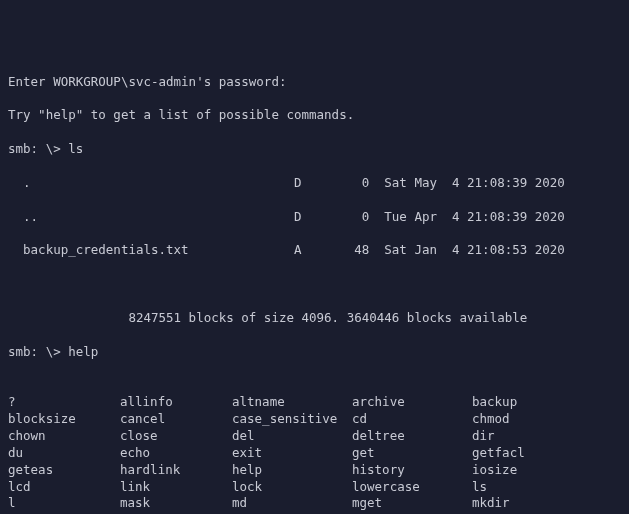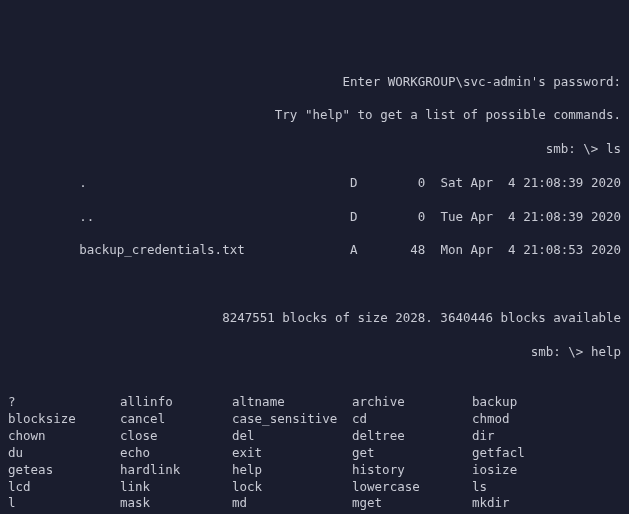--- a/index.html
+++ b/index.html
@@ -8,41 +8,41 @@
     font-family: "Menlo", "Consolas", monospace;
     font-size: 12.5px;
     line-height: 1.35;
     margin: 0;
     padding: 6px 8px;
     width: 629px;
     box-sizing: border-box;
     white-space: pre;
     overflow: hidden;
   }
-  .row { white-space: pre; text-align: right; }
+  .row { white-space: pre; }
   .grid {
     display: grid;
     grid-template-columns: 112px 112px 120px 120px auto;
     column-gap: 0;
   }
   .grid span { white-space: nowrap; }
 </style>
 </head>
 <body>
 
 
 
 <div class="row">Enter WORKGROUP\svc-admin's password:</div>
 <div class="row">Try "help" to get a list of possible commands.</div>
 <div class="row"><span>smb: \&gt; </span><span>ls</span></div>
-<div class="row">  .                                   D        0  Sat Apr  4 21:08:39 2020</div>
+<div class="row">  .                                   D        0  Sat May  4 21:08:39 2020</div>
 <div class="row">  ..                                  D        0  Tue Apr  4 21:08:39 2020</div>
-<div class="row">  backup_credentials.txt              A       48  Mon Apr  4 21:08:53 2020</div>
+<div class="row">  backup_credentials.txt              A       48  Sat Jan  4 21:08:53 2020</div>
 <div class="row"> </div>
-<div class="row">                8247551 blocks of size 2028. 3640446 blocks available</div>
+<div class="row">                8247551 blocks of size 4096. 3640446 blocks available</div>
 <div class="row"><span>smb: \&gt; </span><span>help</span></div>
 
 <div id="help-grid"><div class="grid"><span>?</span><span>allinfo</span><span>altname</span><span>archive</span><span>backup</span></div><div class="grid"><span>blocksize</span><span>cancel</span><span>case_sensitive</span><span>cd</span><span>chmod</span></div><div class="grid"><span>chown</span><span>close</span><span>del</span><span>deltree</span><span>dir</span></div><div class="grid"><span>du</span><span>echo</span><span>exit</span><span>get</span><span>getfacl</span></div><div class="grid"><span>geteas</span><span>hardlink</span><span>help</span><span>history</span><span>iosize</span></div><div class="grid"><span>lcd</span><span>link</span><span>lock</span><span>lowercase</span><span>ls</span></div><div class="grid"><span>l</span><span>mask</span><span>md</span><span>mget</span><span>mkdir</span></div><div class="grid"><span>more</span><span>mput</span><span>newer</span><span>notify</span><span>open</span></div></div>
 
 
 
 
 
 
 

